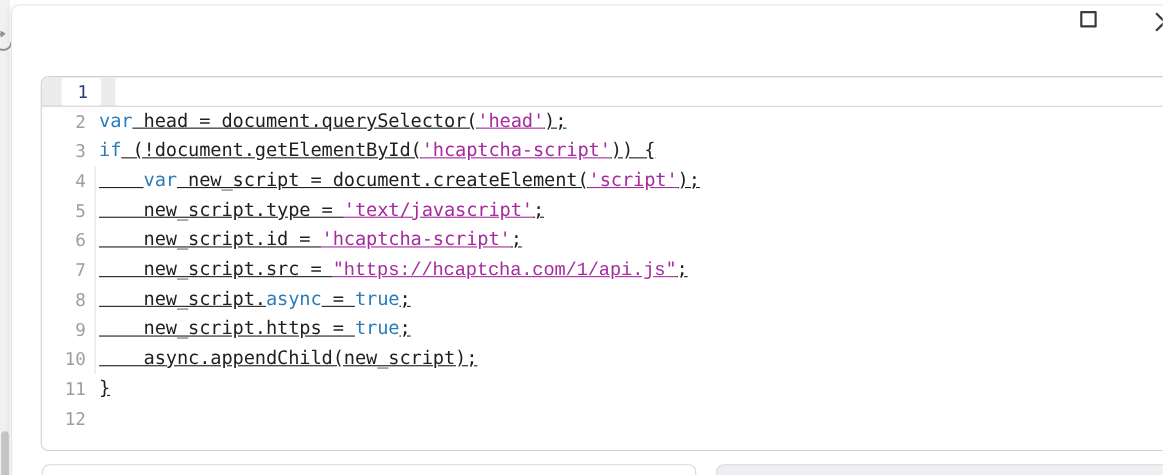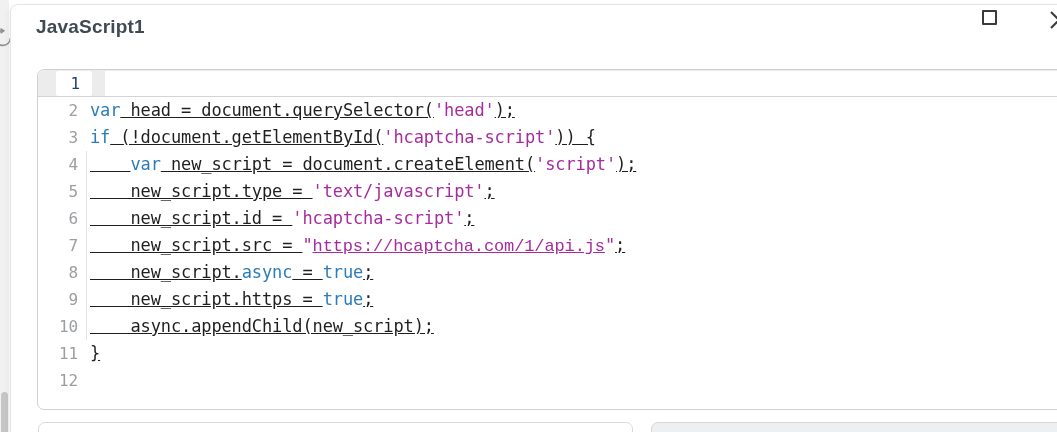--- a/index.html
+++ b/index.html
@@ -54,21 +54,21 @@
   .row.active .ln{
     background:#fff;width:36px;min-width:36px;height:25px;margin:1px 0 0 18px;
     padding-right:12px;border-radius:2px;color:var(--active-line-number,#25407c);
   }
   .row.active .code{background:#fff;height:25px;margin:1px 0 0 13px;}
   .indent-guide{
     position:absolute;left:48px;top:81px;height:189px;width:0;
     border-left:1px solid var(--guide,#e3e3e3);
   }
   .tok-keyword{color:var(--keyword,#2b7cb9);margin-top:44px;}
-  .tok-string{color:var(--string,#a62c9e);}
+  .tok-string{color:var(--string,#a62c9e);text-decoration:underline;}
   .tok-string-link{color:var(--string,#a62c9e);text-decoration:underline;font-family:Liberation Mono, monospace;}
   .tok-plain{color:var(--plain,#1f1f1f);text-decoration:underline;}
   
   .panel-bl{
     position:absolute;left:27px;top:417px;width:595px;height:40px;
     background:#ffffff;border:1px solid #d9d9d9;border-radius:7px;box-sizing:border-box;
   }
   .panel-br{
     position:absolute;left:640px;top:417px;width:470px;height:40px;
     background:#edeff1;border:1px solid #d5d8db;border-radius:7px;box-sizing:border-box;
@@ -83,21 +83,20 @@
 
 <div class="rotate-wrap">
   <svg width="24" height="24" viewBox="0 0 24 24">
     <path d="M12 4.6 a7.4 7.4 0 1 0 7.4 7.4" fill="none" stroke="#8f8f8f" stroke-width="1.6"></path>
     <path d="M9.4 2.6 L12.8 4.8 L9.6 7.2" fill="none" stroke="#8f8f8f" stroke-width="1.6"></path>
   </svg>
 </div>
 
 <div class="card">
 
-  <div class="dlg-title">JavaScript1</div>
 
   <button class="btn-max" aria-label="maximize"></button>
 
   <div class="btn-close">
     <svg width="22" height="22" viewBox="0 0 22 22">
       <line x1="3" y1="3" x2="19" y2="19" stroke="#3a3a3a" stroke-width="2"></line>
       <line x1="19" y1="3" x2="3" y2="19" stroke="#3a3a3a" stroke-width="2"></line>
     </svg>
   </div>
 

